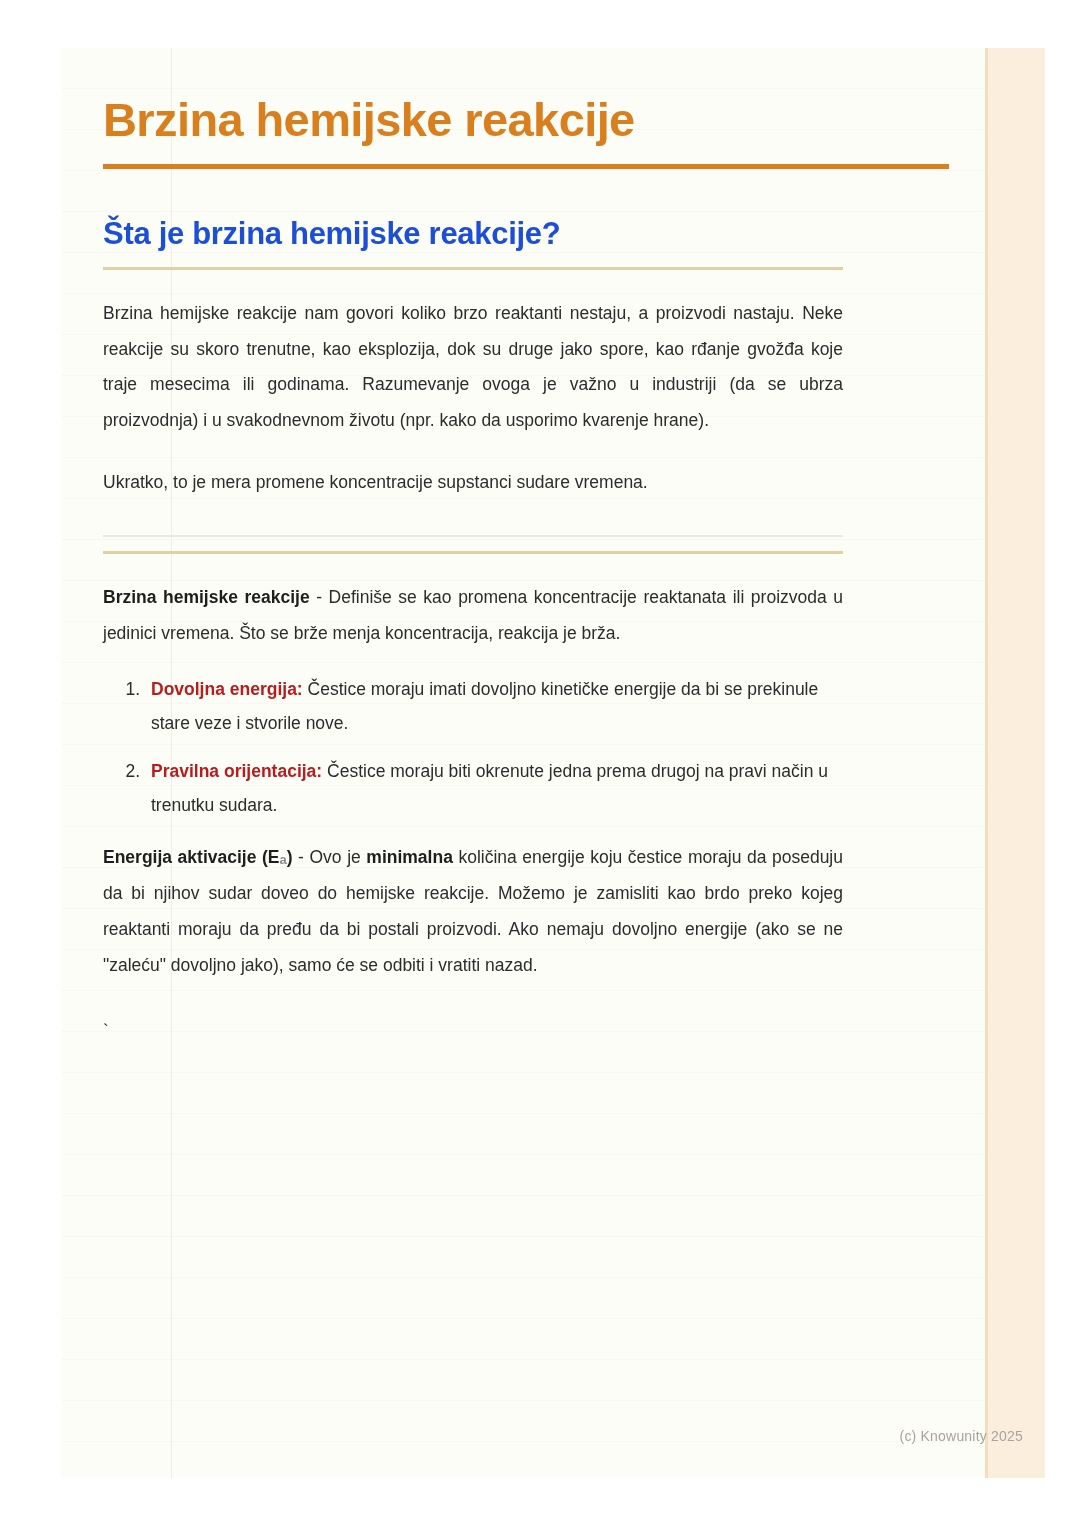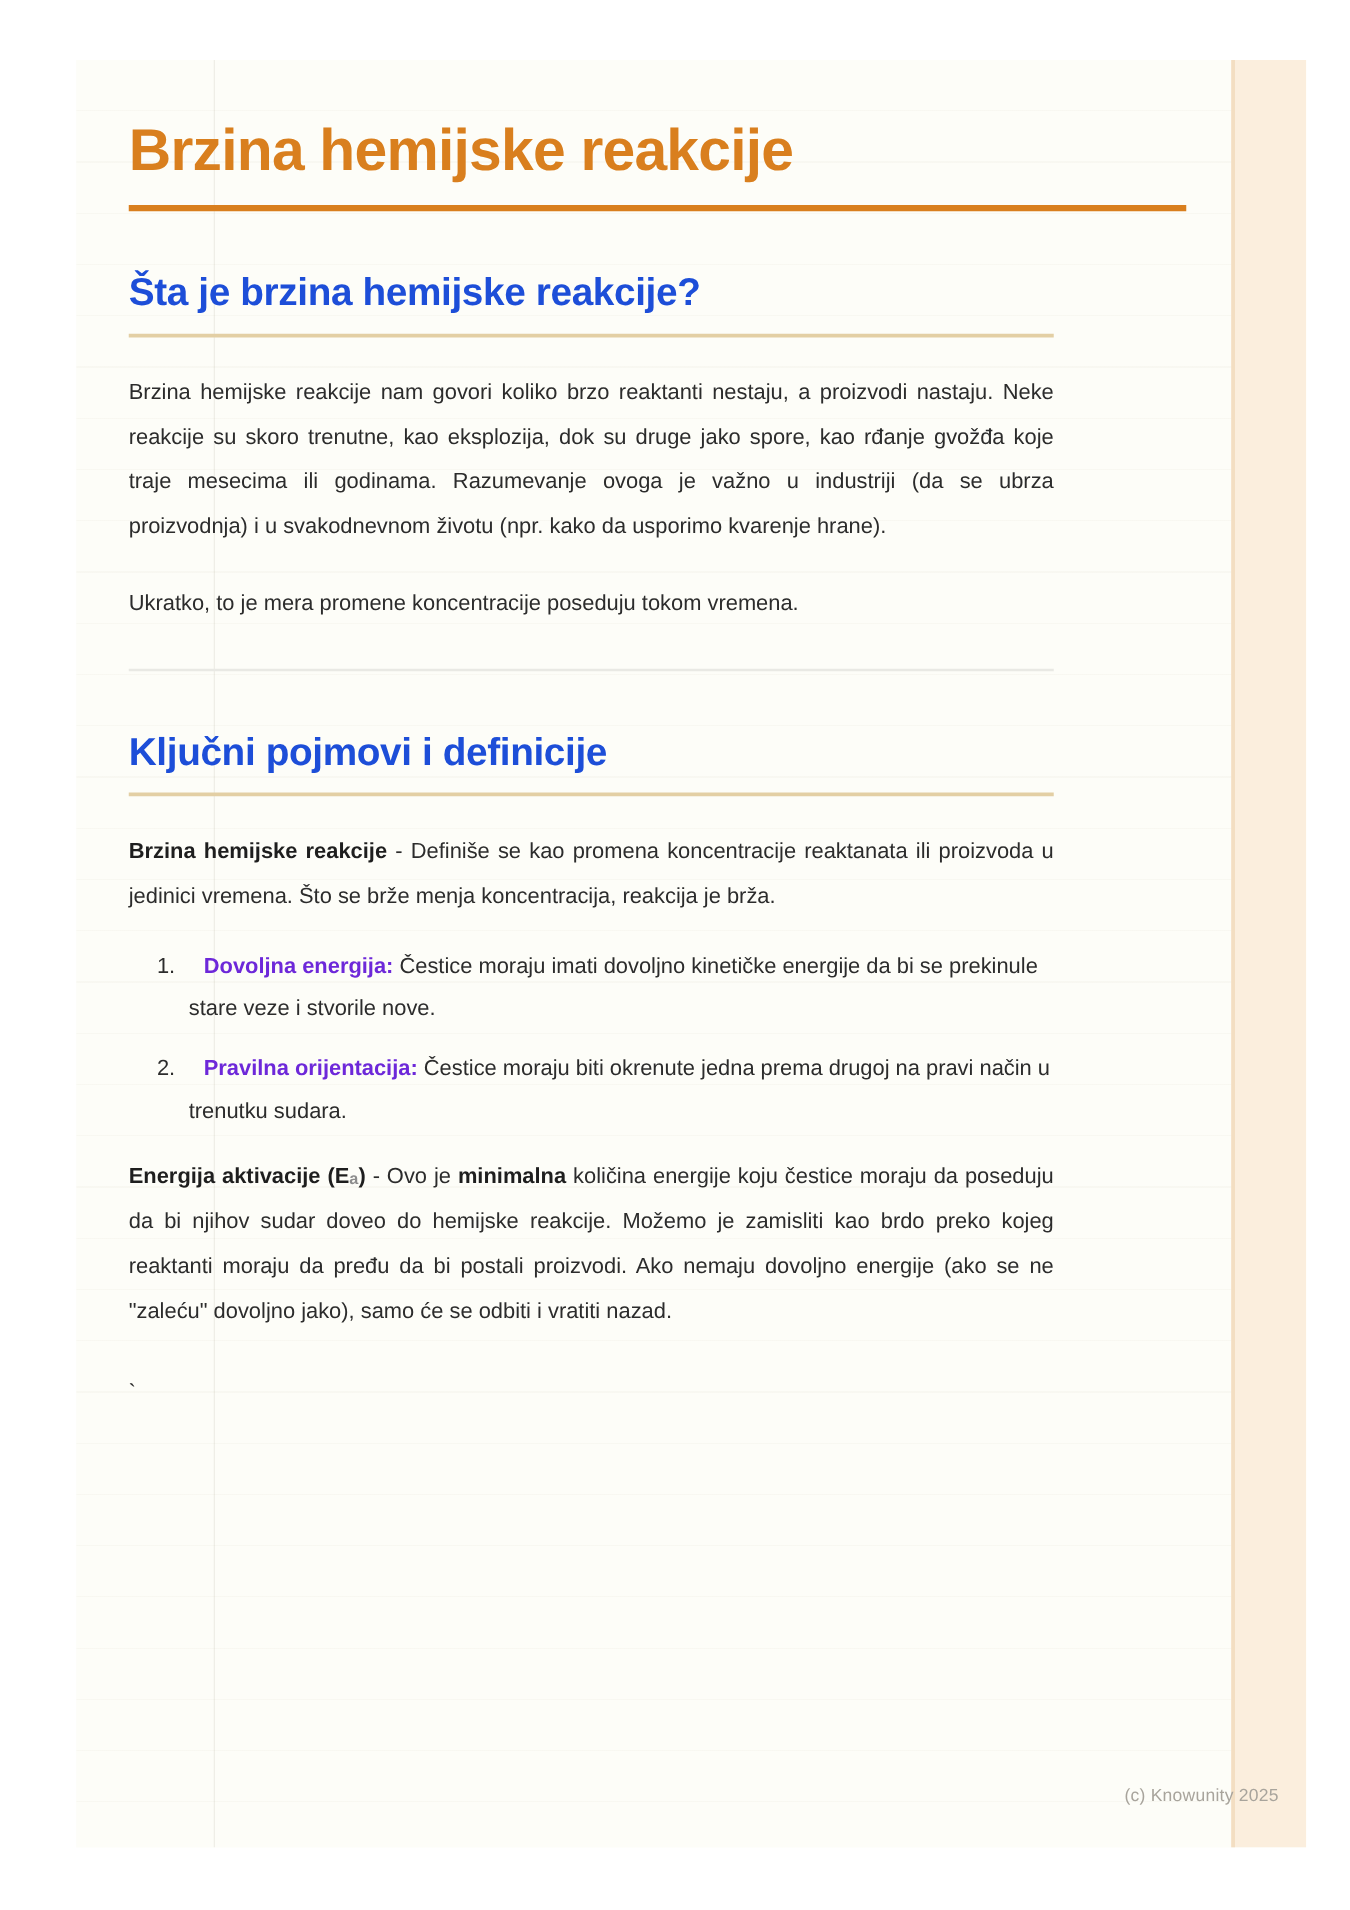--- a/index.html
+++ b/index.html
@@ -132,21 +132,21 @@
     width: 700px;
     list-style-position: outside;
   }
   ol.conditions > li {
     font-size: 17.5px;
     line-height: 1.95;
     color: #2c2c2c;
     margin-bottom: 14px;
     padding-left: 6px;
   }
-  ol.conditions > li b { font-weight: bold; color: #6d28d9; margin-left: 12px; }
+  ol.conditions > li b { font-weight: bold; color: #b91c1c; }
 
   .sub-a {
     font-size: 13px;
     color: #8d8d8d;
     vertical-align: baseline;
     position: relative;
     top: 1px;
   }
 
   .stray-mark {
@@ -177,25 +177,24 @@
 
   <div class="content">
 
     <h1 class="doc-title">Brzina hemijske reakcije</h1>
     <div class="rule-primary"></div>
 
     <h2 class="section-title">Šta je brzina hemijske reakcije?</h2>
     <div class="rule-secondary"></div>
 
     <p class="body-text">Brzina hemijske reakcije nam govori koliko brzo reaktanti nestaju, a proizvodi nastaju. Neke reakcije su skoro trenutne, kao eksplozija, dok su druge jako spore, kao rđanje gvožđa koje traje mesecima ili godinama. Razumevanje ovoga je važno u industriji (da se ubrza proizvodnja) i u svakodnevnom životu (npr. kako da usporimo kvarenje hrane).</p>
-    <p class="body-text">Ukratko, to je mera promene koncentracije poseduju tokom vremena.</p>
+    <p class="body-text">Ukratko, to je mera promene koncentracije supstanci sudare vremena.</p>
 
     <div class="divider-soft"></div>
 
-    <h2 class="section-title">Ključni pojmovi i definicije</h2>
     <div class="rule-secondary"></div>
 
     <p class="body-text">
       <b>Brzina hemijske reakcije</b><span> - Definiše se kao promena koncentracije reaktanata ili proizvoda u jedinici vremena. Što se brže menja koncentracija, reakcija je brža.</span>
     </p>
 
 
     <ol class="conditions">
       <li>
         <b>Dovoljna energija:</b><span> Čestice moraju imati dovoljno kinetičke energije da bi se prekinule stare veze i stvorile nove.</span>

